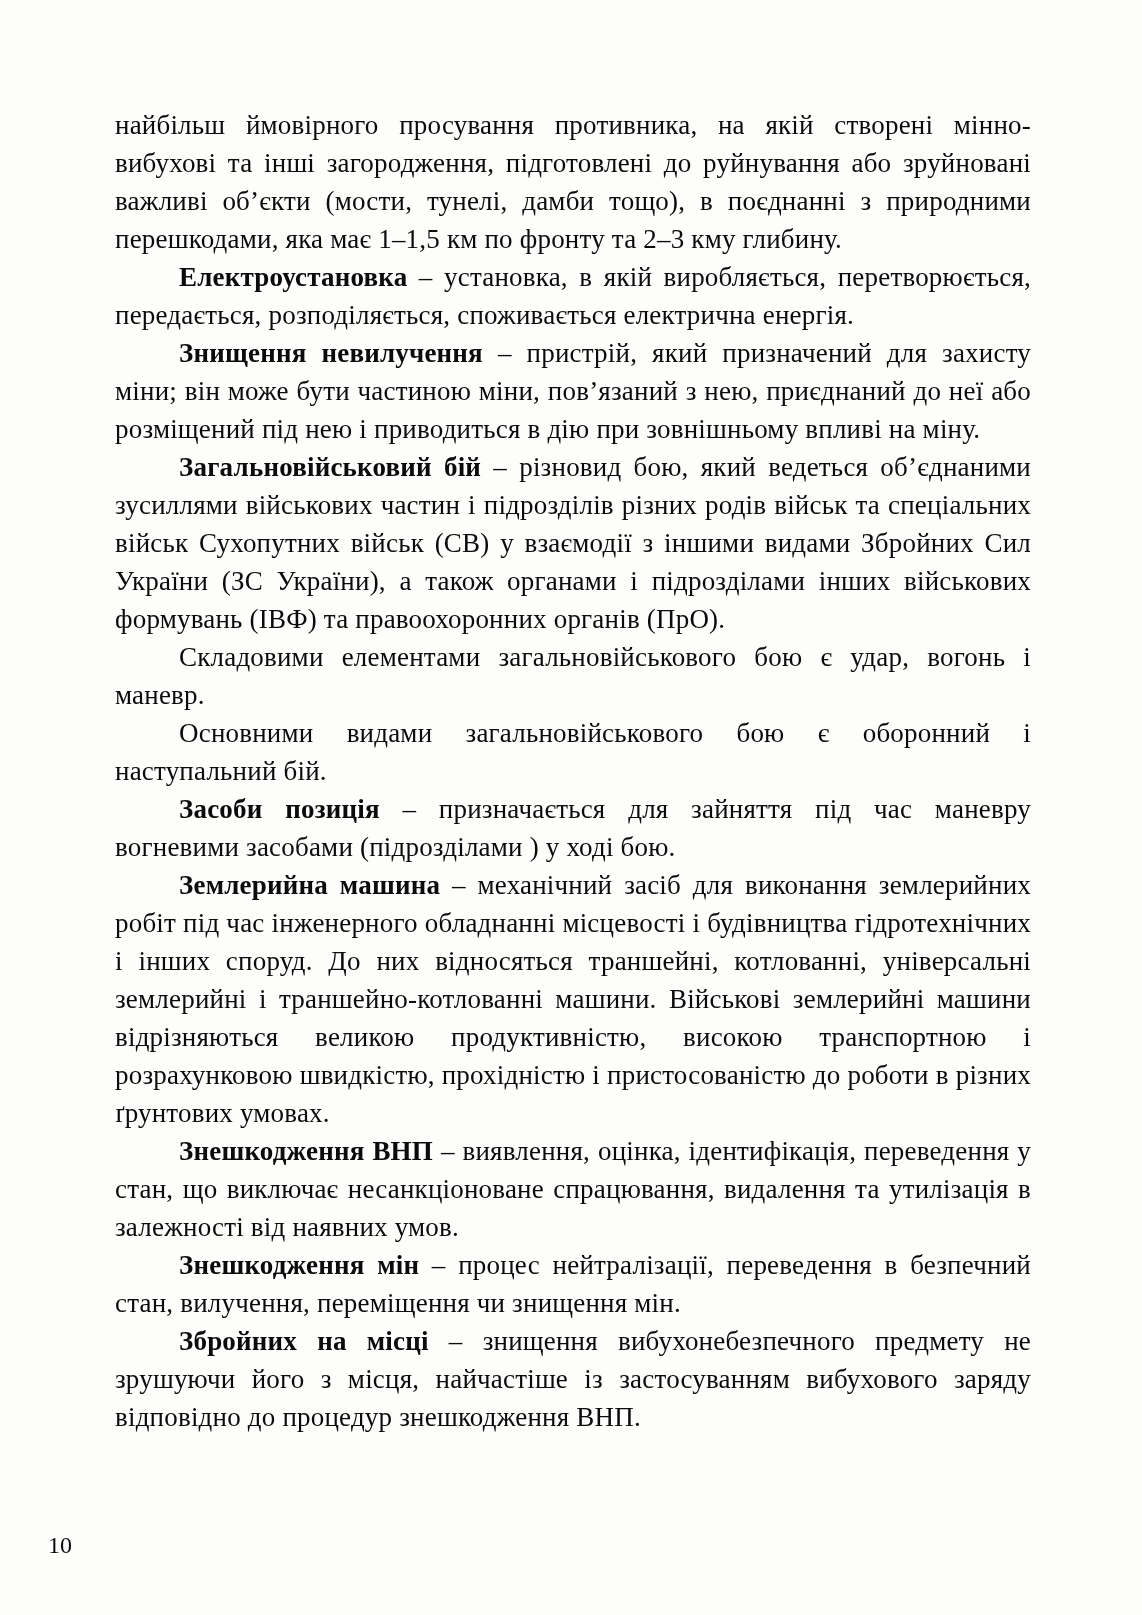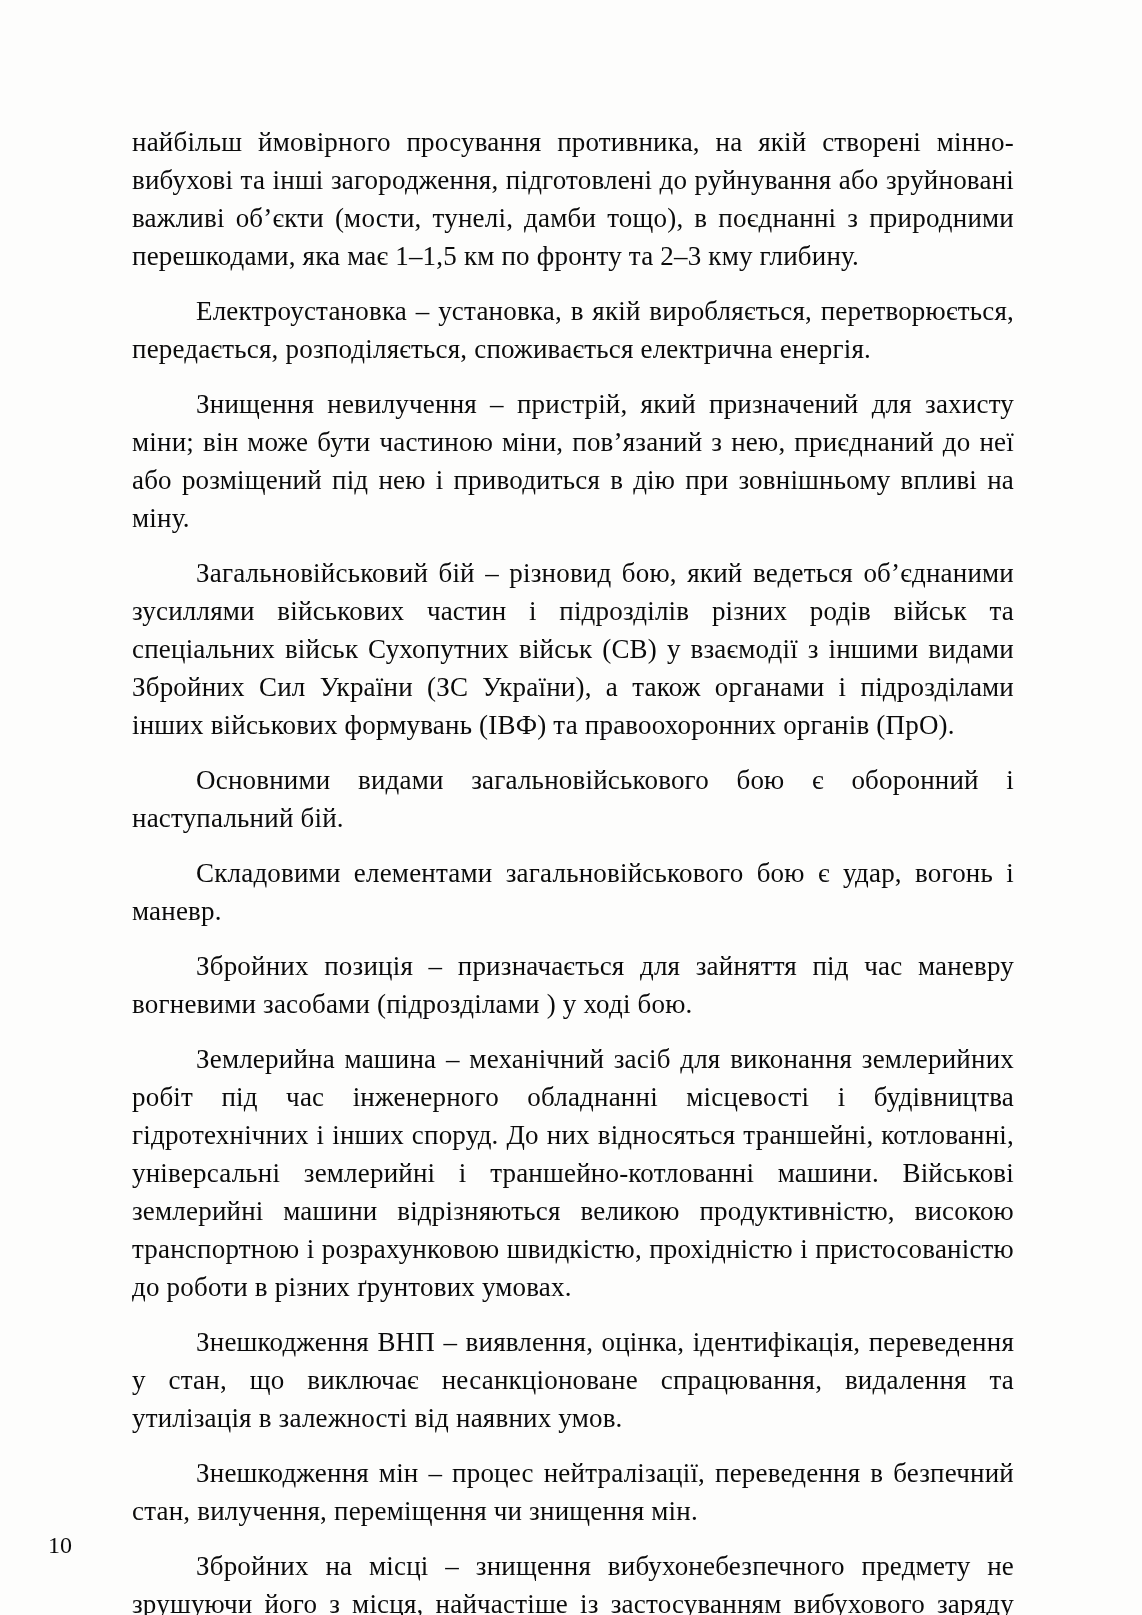--- a/index.html
+++ b/index.html
@@ -20,50 +20,50 @@
     position: absolute;
     left: 115px;
     top: 106px;
     width: 916px;
     text-align: justify;
     font-size: 27px;
     line-height: 38px;
     letter-spacing: 0.2px;
   }
   p.para {
-    margin: 17px;
+    margin: 0;
     padding: 0;
   }
   p.para.indent {
     text-indent: 64px;
   }
   b.term {
-    font-weight: normal;
+    font-weight: bold;
   }
   .page-number {
     position: absolute;
     top: 1528px;
     left: 0;
     width: 100%;
     font-size: 24px;
     line-height: 34px;
     padding-left: 48px;
   }
 </style>
 </head>
 <body>
 
 <div class="page">
   <div class="content" id="paragraphs">
       <p class="para">найбільш ймовірного просування противника, на якій створені мінно-вибухові та інші загородження, підготовлені до руйнування або зруйновані важливі об’єкти (мости, тунелі, дамби тощо), в поєднанні з природними перешкодами, яка має 1–1,5 км по фронту та 2–3 кму глибину.</p>
       <p class="para indent"><b class="term">Електроустановка</b> – установка, в якій виробляється, перетворюється, передається, розподіляється, споживається електрична енергія.</p>
       <p class="para indent"><b class="term">Знищення невилучення</b> – пристрій, який призначений для захисту міни; він може бути частиною міни, пов’язаний з нею, приєднаний до неї або розміщений під нею і приводиться в дію при зовнішньому впливі на міну.</p>
       <p class="para indent"><b class="term">Загальновійськовий бій</b> – різновид бою, який ведеться об’єднаними зусиллями військових частин і підрозділів різних родів військ та спеціальних військ Сухопутних військ (СВ) у взаємодії з іншими видами Збройних Сил України (ЗС України), а також органами і підрозділами інших військових формувань (ІВФ) та правоохоронних органів (ПрО).</p>
+      <p class="para indent">Складовими елементами загальновійськового бою є удар, вогонь і маневр.</p>
       <p class="para indent">Основними видами загальновійськового бою є оборонний і наступальний бій.</p>
-      <p class="para indent">Складовими елементами загальновійськового бою є удар, вогонь і маневр.</p>
-      <p class="para indent"><b class="term">Збройних позиція</b> – призначається для зайняття під час маневру вогневими засобами (підрозділами ) у ході бою.</p>
+      <p class="para indent"><b class="term">Засоби позиція</b> – призначається для зайняття під час маневру вогневими засобами (підрозділами ) у ході бою.</p>
       <p class="para indent"><b class="term">Землерийна машина</b> – механічний засіб для виконання землерийних робіт під час інженерного обладнанні місцевості і будівництва гідротехнічних і інших споруд. До них відносяться траншейні, котлованні, універсальні землерийні і траншейно-котлованні машини. Військові землерийні машини відрізняються великою продуктивністю, високою транспортною і розрахунковою швидкістю, прохідністю і пристосованістю до роботи в різних ґрунтових умовах.</p>
       <p class="para indent"><b class="term">Знешкодження ВНП</b> – виявлення, оцінка, ідентифікація, переведення у стан, що виключає несанкціоноване спрацювання, видалення та утилізація в залежності від наявних умов.</p>
       <p class="para indent"><b class="term">Знешкодження мін</b> – процес нейтралізації, переведення в безпечний стан, вилучення, переміщення чи знищення мін.</p>
       <p class="para indent"><b class="term">Збройних на місці</b> – знищення вибухонебезпечного предмету не зрушуючи його з місця, найчастіше із застосуванням вибухового заряду відповідно до процедур знешкодження ВНП.</p>
     </div>
   <div class="page-number">10</div>
 </div>
 
 </body></html>

